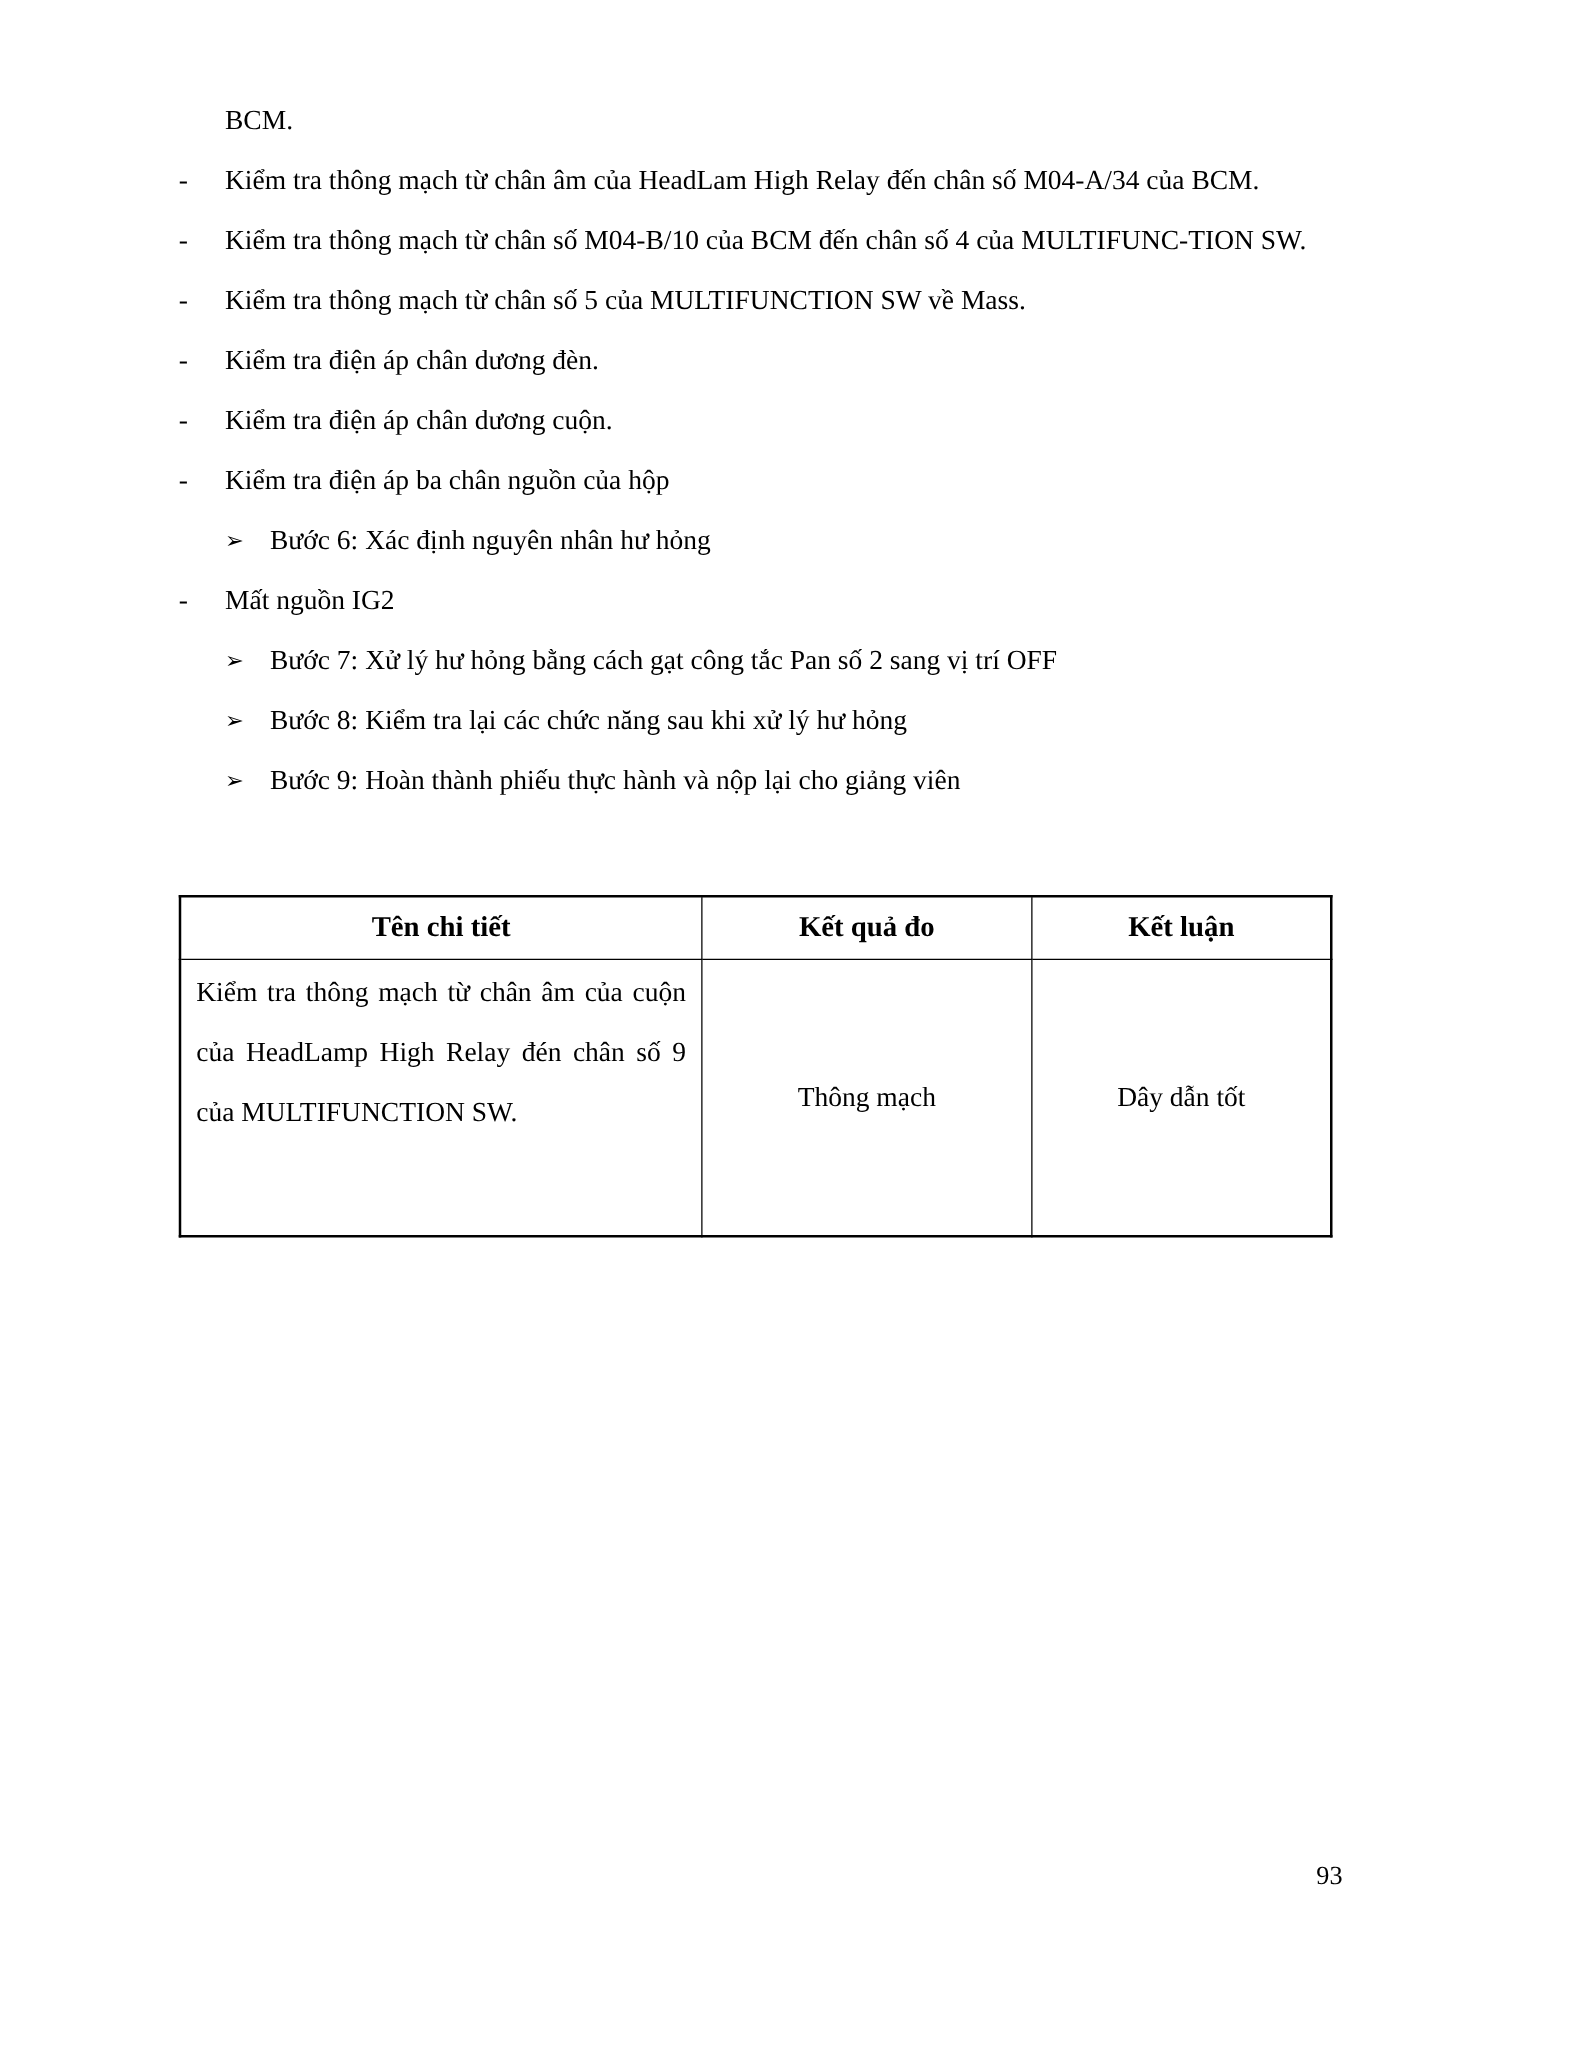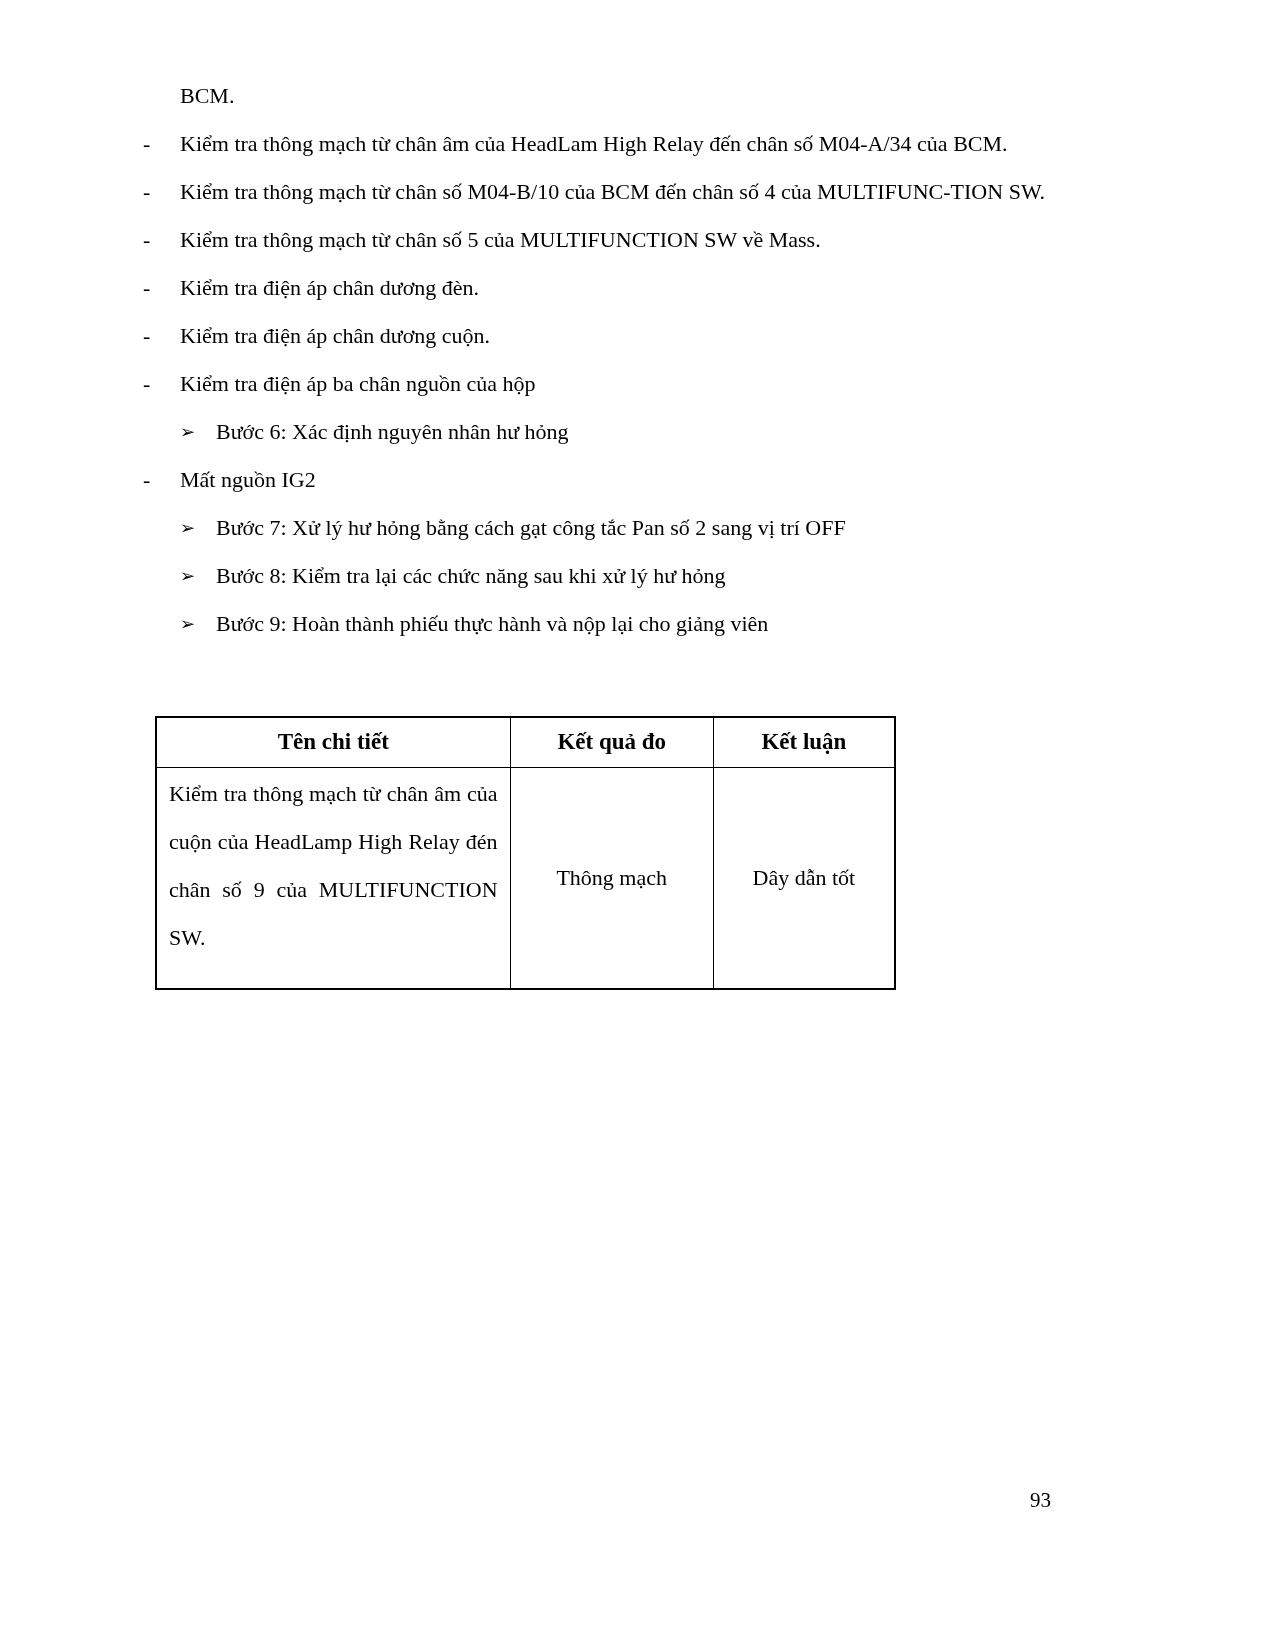--- a/index.html
+++ b/index.html
@@ -16,43 +16,43 @@
   .list .li { display:flex; line-height:48px; }
   .li .marker { flex:0 0 37px; }
   .li.arrow { margin-left:37px; }
   .li.arrow .marker { flex:0 0 36px; font-size:18px; }
   .li .text { flex:1; text-align:justify; }
   .li.cont .text { text-align:left; }
 
   
   table.results {
     border-collapse:collapse;
-    margin:68px 0 0 12px;
-    width:741px;
+    margin:68px 0 0 0;
+    width:923px;
     border:2px solid #000;
   }
   table.results th, table.results td { border:1.5px solid #000; }
   table.results th {
     font-weight:bold; text-align:center;
     height:50px; font-size:23px;
   }
   th.c1, td.c1 { width:418px; }
   th.c2, td.c2 { width:265px; }
   th.c3, td.c3 { width:240px; }
   td.c1 {
     padding:2px 12px 0 12px;
     text-align:justify; line-height:48px;
     vertical-align:top;
   }
   td.val { text-align:center; vertical-align:middle; }
   tr.row1 td { height:102px; }
   tr.row2 td { height:176px; }
   tr.row3 td { height:222px; }
 
-  .pagenum { position:absolute; right:224px; top:1488px; font-size:21px; }
+  .pagenum { position:absolute; right:201px; top:1488px; font-size:21px; }
 </style>
 </head>
 <body>
 
 <div class="page">
 
   <div class="list">
 
     <div class="li cont">
       <span class="marker"></span>

